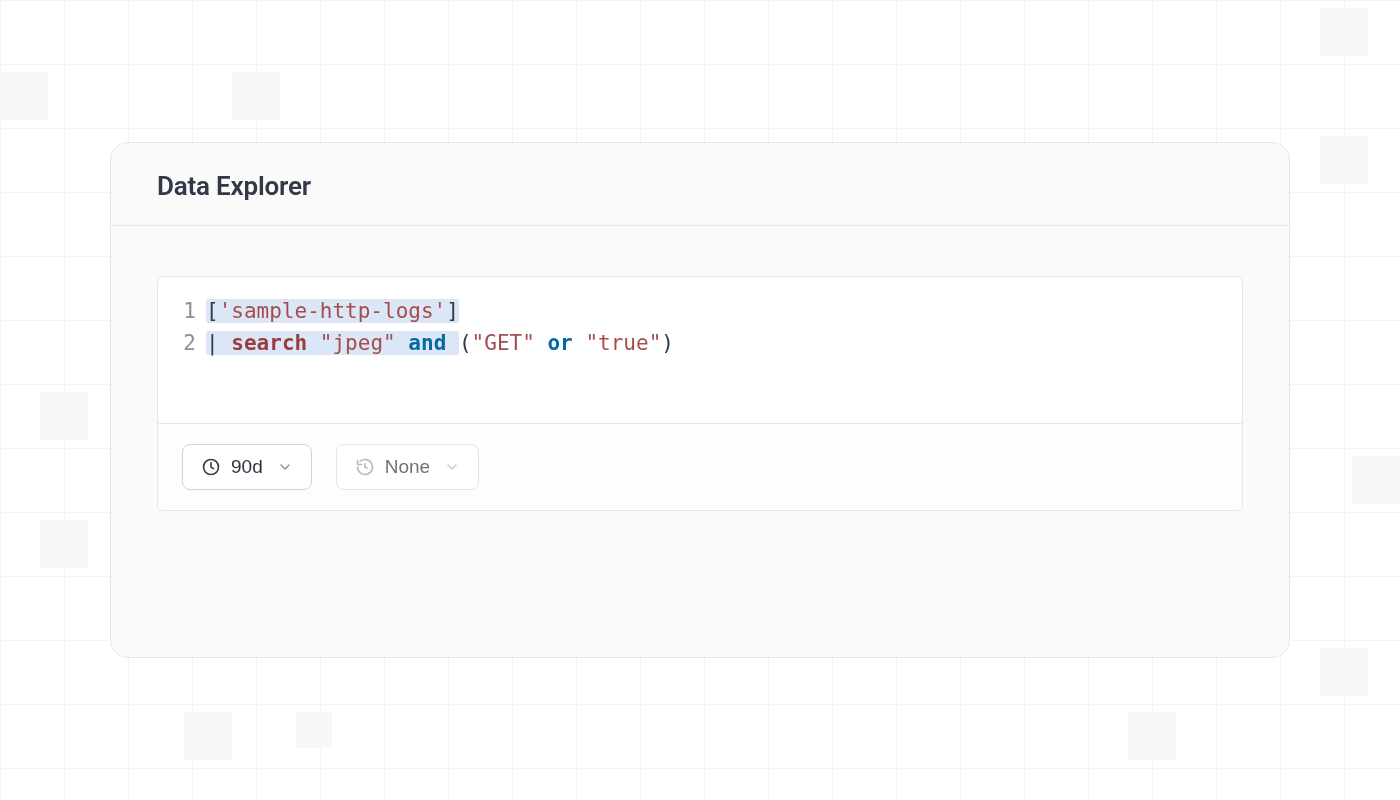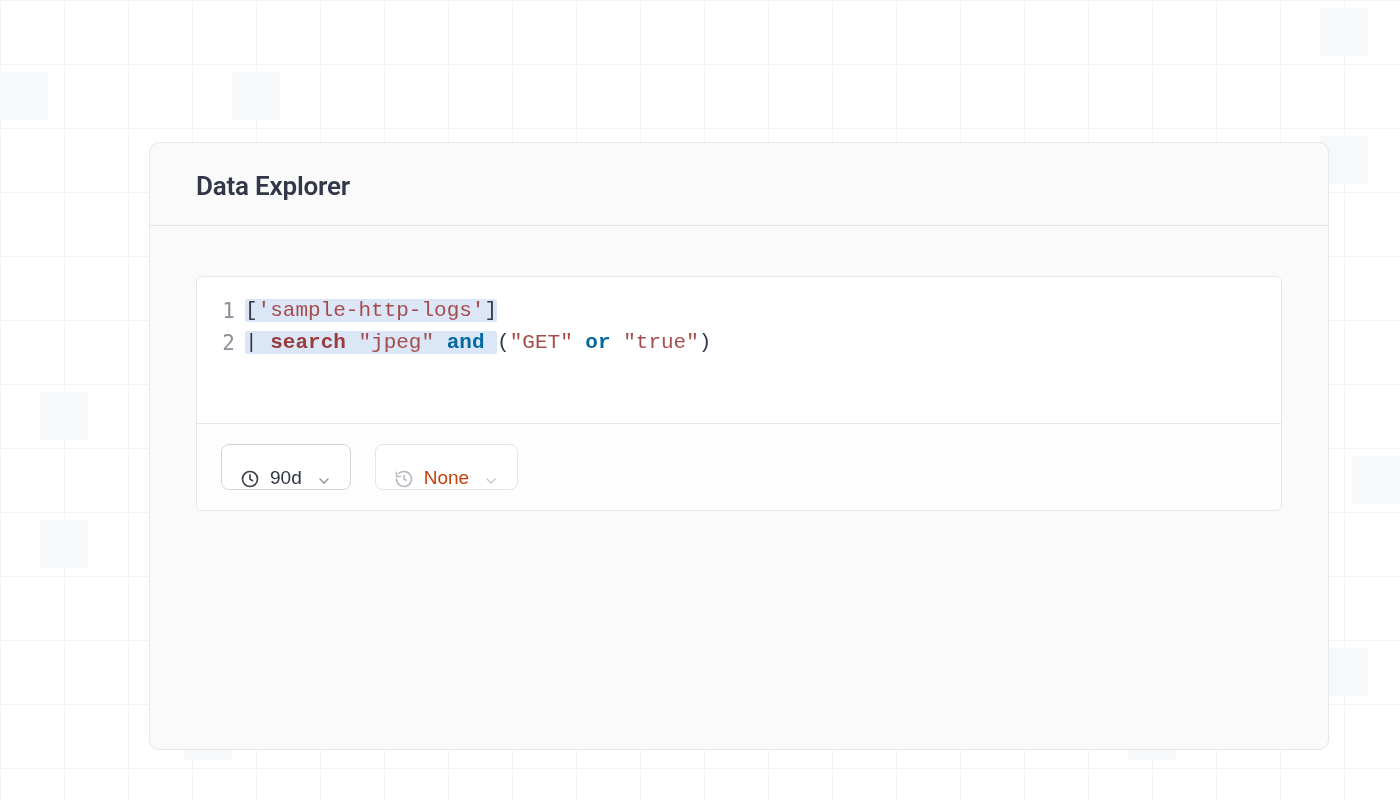--- a/index.html
+++ b/index.html
@@ -19,26 +19,25 @@
     z-index: 0;
   }
   .bg-tiles { position: absolute; inset: 0; z-index: 0; }
   .tile { position: absolute; background: #f7f8fa; width: 48px; height: 48px; }
 
   .panel {
     position: absolute;
     left: 110px;
     top: 142px;
     width: 1180px;
-    height: 608px;
+    height: 516px;
     background: #fafafa;
     border: 1px solid #e5e7eb;
-    border-radius: 10px;
+    border-radius: 18px;
     z-index: 1;
-    margin-left: 39px;
   }
   .panel-header {
     padding: 28px 46px 24px 46px;
     border-bottom: 1px solid #e5e7eb;
   }
   .panel-title {
     font-size: 26px;
     font-weight: 650;
     color: #323847;
     letter-spacing: -0.2px;
@@ -59,50 +58,50 @@
   }
   .code-line { display: flex; align-items: flex-start; }
   .gutter {
     color: #8a8f98;
     width: 22px;
     text-align: right;
     margin-right: 10px;
     user-select: none;
     font-feature-settings: "tnum";
   }
-  .linecontent { white-space: pre; font-family: Liberation Mono, monospace; }
+  .linecontent { white-space: pre; }
   .sel { background: #dbe6f7; border-radius: 2px; }
   .bracket { color: #383a42; }
   .string { color: #a64c4c; }
   .kw { color: #9a3c3c; font-weight: 700; text-align: center; }
   .op { color: #0369a1; font-weight: 700; }
   .plain { color: #323847; }
 
   .toolbar {
     display: flex;
     gap: 24px;
     padding: 20px 24px;
     border-top: 1px solid #e5e7eb;
     background: #fdfdfd;
   }
   .pill {
     display: inline-flex;
-    align-items: flex-end;
+    align-items: center;
     gap: 10px;
     height: 46px;
     padding: 0 18px;
     border: 1px solid #cfd3da;
     border-radius: 8px;
     background: #ffffff;
     color: #2e3440;
     font-size: 19px;
     cursor: pointer;
   }
   .pill.muted {
-    color: #c2410c;
+    color: #737373;
     border-color: #e3e5ea;
   }
   .pill .icon { display: inline-flex; }
   .pill .chev { margin-left: 4px; }
   .pill svg { display: block; }
 </style>
 </head>
 <body>
 
 <div class="bg-grid"></div>

